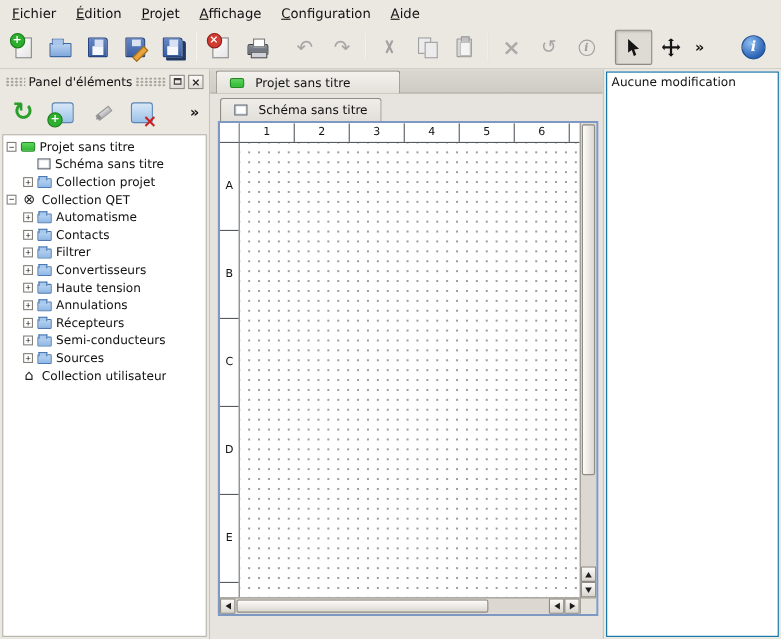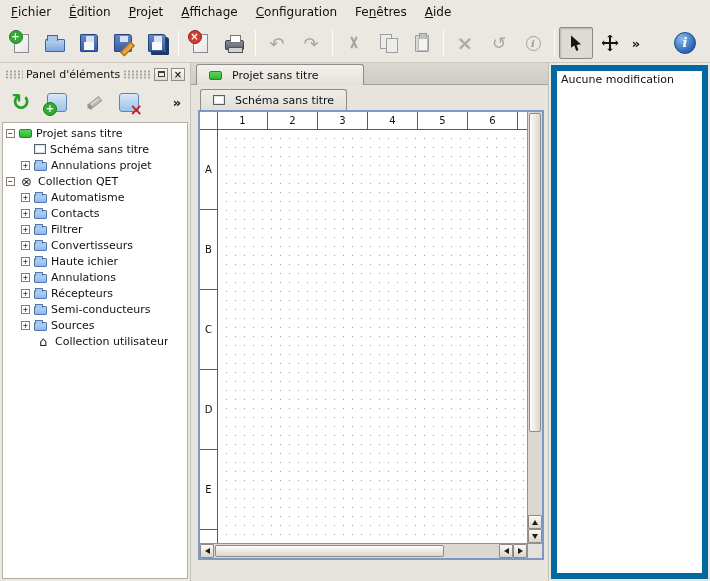--- a/index.html
+++ b/index.html
@@ -125,33 +125,32 @@
   .view-bottom{flex:none;height:15px;display:flex;}
   .hsb{flex:1;display:flex;align-items:center;background:#dcd8d1;border-top:1px solid #96938c;}
   .sb-thumb-h{width:70%;height:12px;margin:0 1px;background:linear-gradient(#fdfcfa,#dbd7d0);border:1px solid #8f8c85;border-radius:2px;flex:none;}
   .sbcorner{flex:none;width:15px;background:#e4e1db;border-top:1px solid #96938c;border-left:1px solid #96938c;}
   .tri-up{width:0;height:0;border:3px solid transparent;border-top:none;border-bottom:5px solid #1c1c1c;}
   .tri-down{width:0;height:0;border:3px solid transparent;border-bottom:none;border-top:5px solid #1c1c1c;}
   .tri-left{width:0;height:0;border:3px solid transparent;border-left:none;border-right:5px solid #1c1c1c;}
   .tri-right{width:0;height:0;border:3px solid transparent;border-right:none;border-left:5px solid #1c1c1c;}
 
   
-  .undo-panel{flex:1;margin:2px;background:#fff;border:6px solid #0369a1;font-size:11px;}
+  .undo-panel{flex:1;margin:2px;background:#fff;border:1px solid #0369a1;font-size:11px;}
   .undo-item{padding:2px 4px;}
 </style>
 </head>
 <body>
 
 <div class="menubar">
     <div class="menu-item"><u>F</u>ichier</div>
     <div class="menu-item"><u>É</u>dition</div>
     <div class="menu-item"><u>P</u>rojet</div>
     <div class="menu-item"><u>A</u>ffichage</div>
     <div class="menu-item"><u>C</u>onfiguration</div>
-    <div class="menu-item">Fe<u>n</u>êtres</div>
     <div class="menu-item"><u>A</u>ide</div>
   </div>
 
 <div class="toolbar">
   <div class="tgroups">
       <div class="tbtn">
         <span class="ticon ic-page-plus"></span>
       </div>
       <div class="tbtn">
         <span class="ticon ic-folder-open"></span>
@@ -249,21 +248,21 @@
           <span class="tree-label">Projet sans titre</span>
         </div>
         <div class="tree-row" style="padding-left: 18px;">
           <span class="expander none"></span>
           <span class="ti ti-schema"></span>
           <span class="tree-label">Schéma sans titre</span>
         </div>
         <div class="tree-row" style="padding-left: 18px;">
           <span class="expander">+</span>
           <span class="ti ti-folder"></span>
-          <span class="tree-label">Annulations projet</span>
+          <span class="tree-label">Collection projet</span>
         </div>
         <div class="tree-row" style="padding-left: 3px;">
           <span class="expander">−</span>
           <span class="ti ti-qet"></span>
           <span class="tree-label">Collection QET</span>
         </div>
         <div class="tree-row" style="padding-left: 18px;">
           <span class="expander">+</span>
           <span class="ti ti-folder"></span>
           <span class="tree-label">Automatisme</span>
@@ -279,21 +278,21 @@
           <span class="tree-label">Filtrer</span>
         </div>
         <div class="tree-row" style="padding-left: 18px;">
           <span class="expander">+</span>
           <span class="ti ti-folder"></span>
           <span class="tree-label">Convertisseurs</span>
         </div>
         <div class="tree-row" style="padding-left: 18px;">
           <span class="expander">+</span>
           <span class="ti ti-folder"></span>
-          <span class="tree-label">Haute ichier</span>
+          <span class="tree-label">Haute tension</span>
         </div>
         <div class="tree-row" style="padding-left: 18px;">
           <span class="expander">+</span>
           <span class="ti ti-folder"></span>
           <span class="tree-label">Annulations</span>
         </div>
         <div class="tree-row" style="padding-left: 18px;">
           <span class="expander">+</span>
           <span class="ti ti-folder"></span>
           <span class="tree-label">Récepteurs</span>
@@ -301,21 +300,21 @@
         <div class="tree-row" style="padding-left: 18px;">
           <span class="expander">+</span>
           <span class="ti ti-folder"></span>
           <span class="tree-label">Semi-conducteurs</span>
         </div>
         <div class="tree-row" style="padding-left: 18px;">
           <span class="expander">+</span>
           <span class="ti ti-folder"></span>
           <span class="tree-label">Sources</span>
         </div>
-        <div class="tree-row" style="padding-left: 20px;">
+        <div class="tree-row" style="padding-left: 3px;">
           <span class="expander none"></span>
           <span class="ti ti-home"></span>
           <span class="tree-label">Collection utilisateur</span>
         </div>
       </div>
   </div>
 
   <div class="center">
     <div class="project-tabbar">
       <div class="tab project-tab">

